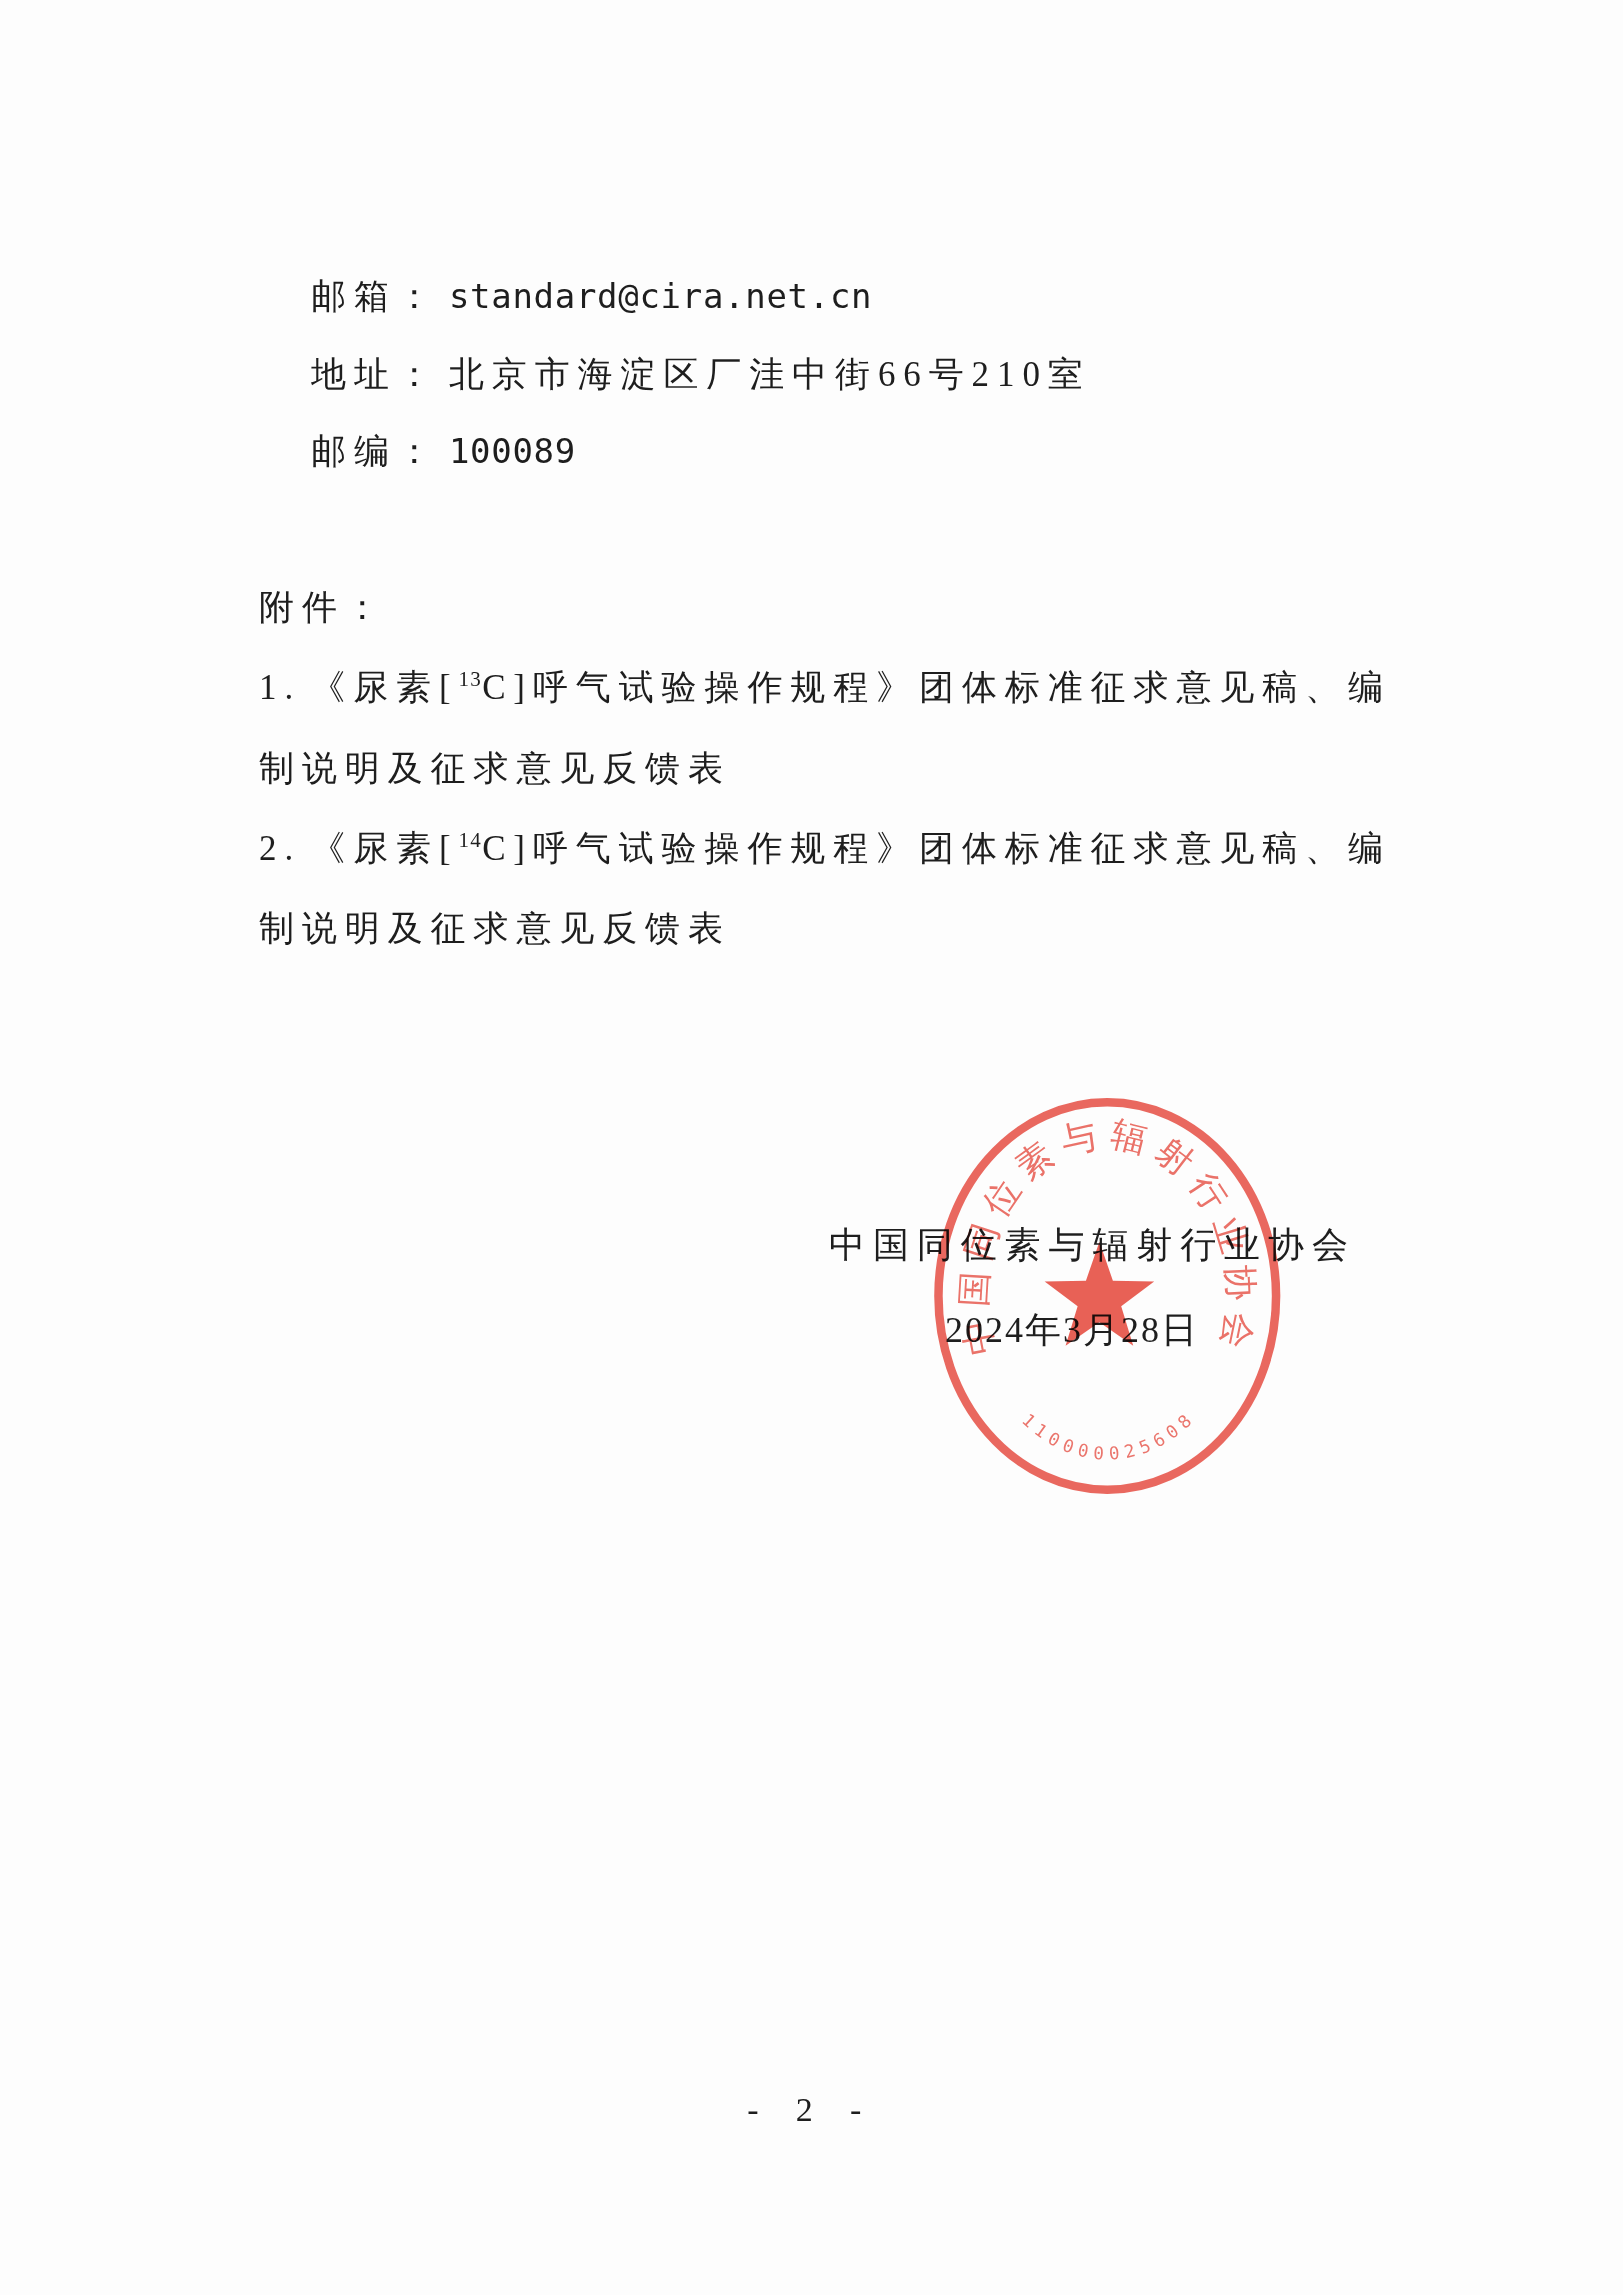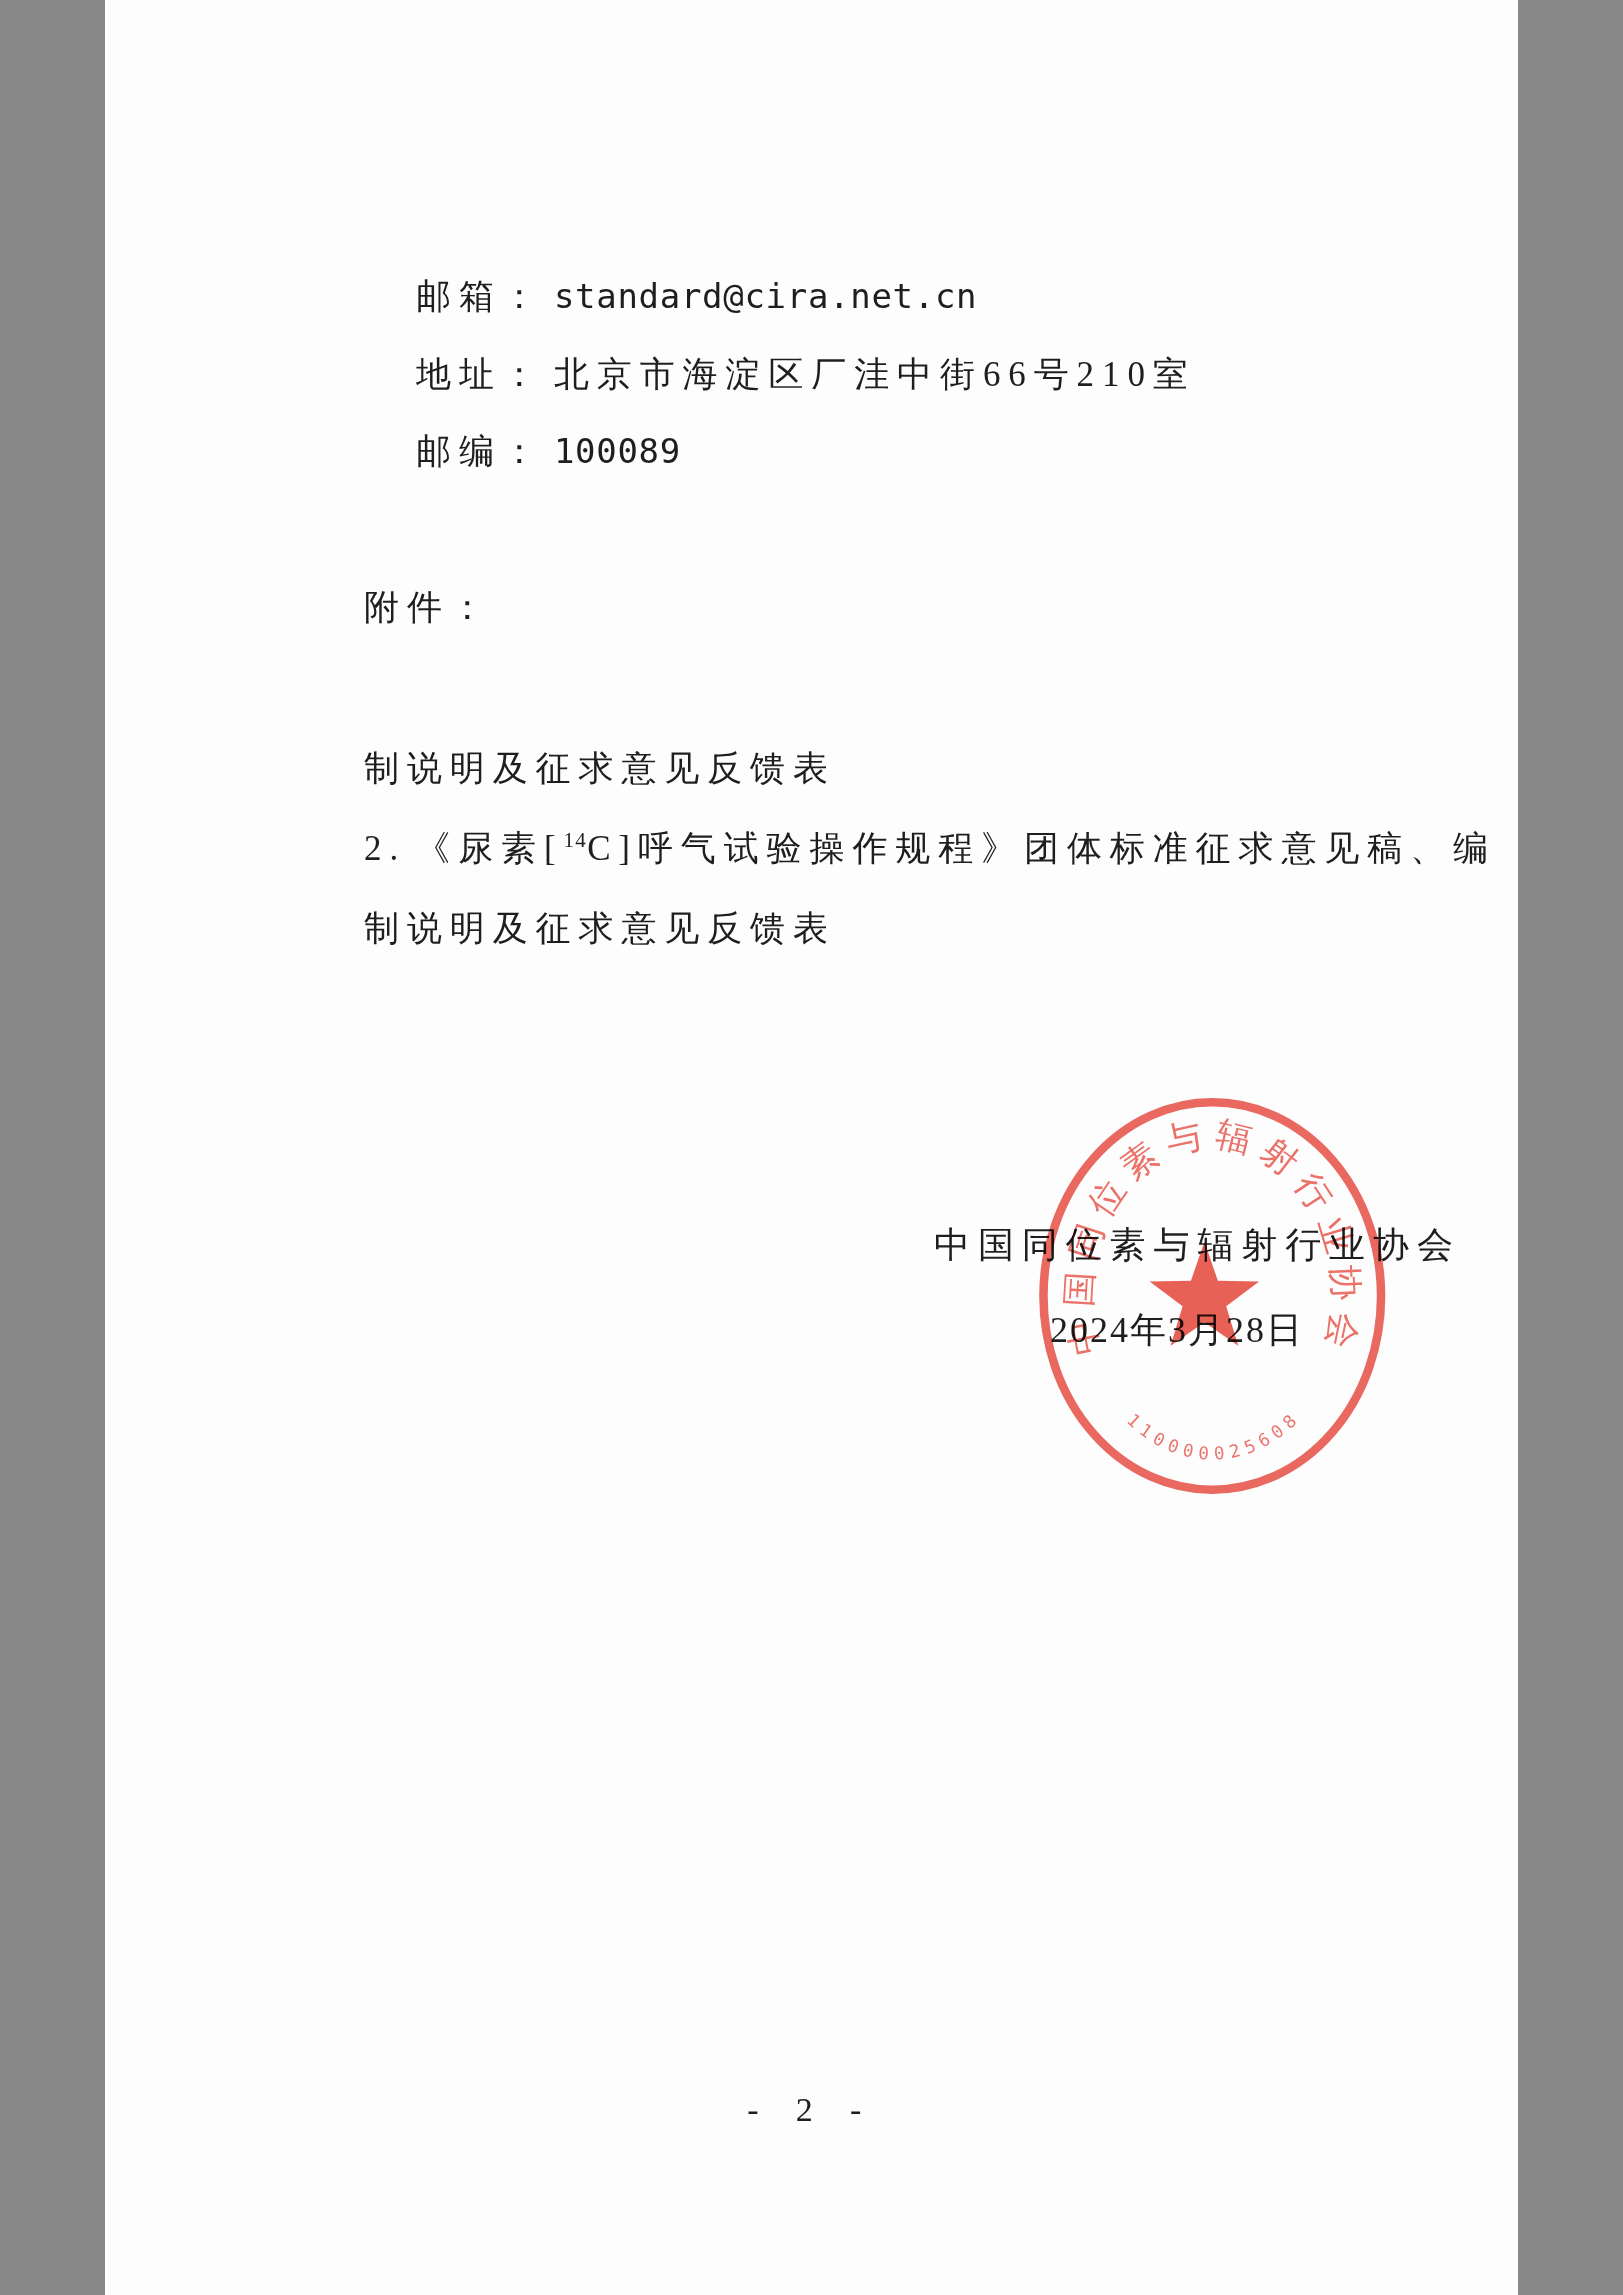--- a/index.html
+++ b/index.html
@@ -1,18 +1,18 @@
 <!DOCTYPE html>
 <html style="font-size:10.5px"><head>
 <meta charset="utf-8">
 <style>
   html, body { margin: 0; padding: 0; background: #888; }
   .page {
     position: relative;
-    width: 1413px;
+    width: 1623px;
     height: 2295px;
     margin: 0 auto;
     background: #fdfdfd;
     overflow: hidden;
     font-family: "Liberation Serif", serif;
     color: #1e1e1e;
   }
   .line {
     position: absolute;
     white-space: nowrap;
@@ -84,20 +84,23 @@
   </div>
   <div class="line contact-line" style="top:352px">
     <span class="label">地址：</span><span class="gap"></span><span>北京市海淀区厂洼中街66号210室</span>
   </div>
   <div class="line contact-line" style="top:429px">
     <span class="label">邮编：</span><span class="gap"></span><span class="mono-val">100089</span>
   </div>
 
   <div class="line attach-line" style="top:585px">附件：</div>
 
+  <div class="line attach-line" style="top:665px">
+    <span>1.</span><span class="gap"></span><span>《尿素[</span><sup class="iso">13</sup><span>C]呼气试验操作规程》团体标准征求意见稿、编</span>
+  </div>
   <div class="line attach-line" style="top:746px">制说明及征求意见反馈表</div>
 
   <div class="line attach-line" style="top:826px">
     <span>2.</span><span class="gap"></span><span>《尿素[</span><sup class="iso">14</sup><span>C]呼气试验操作规程》团体标准征求意见稿、编</span>
   </div>
   <div class="line attach-line" style="top:906px">制说明及征求意见反馈表</div>
 
   <div class="sig-line org-line">中国同位素与辐射行业协会</div>
   <div class="sig-line date-line">2024年3月28日</div>
 

